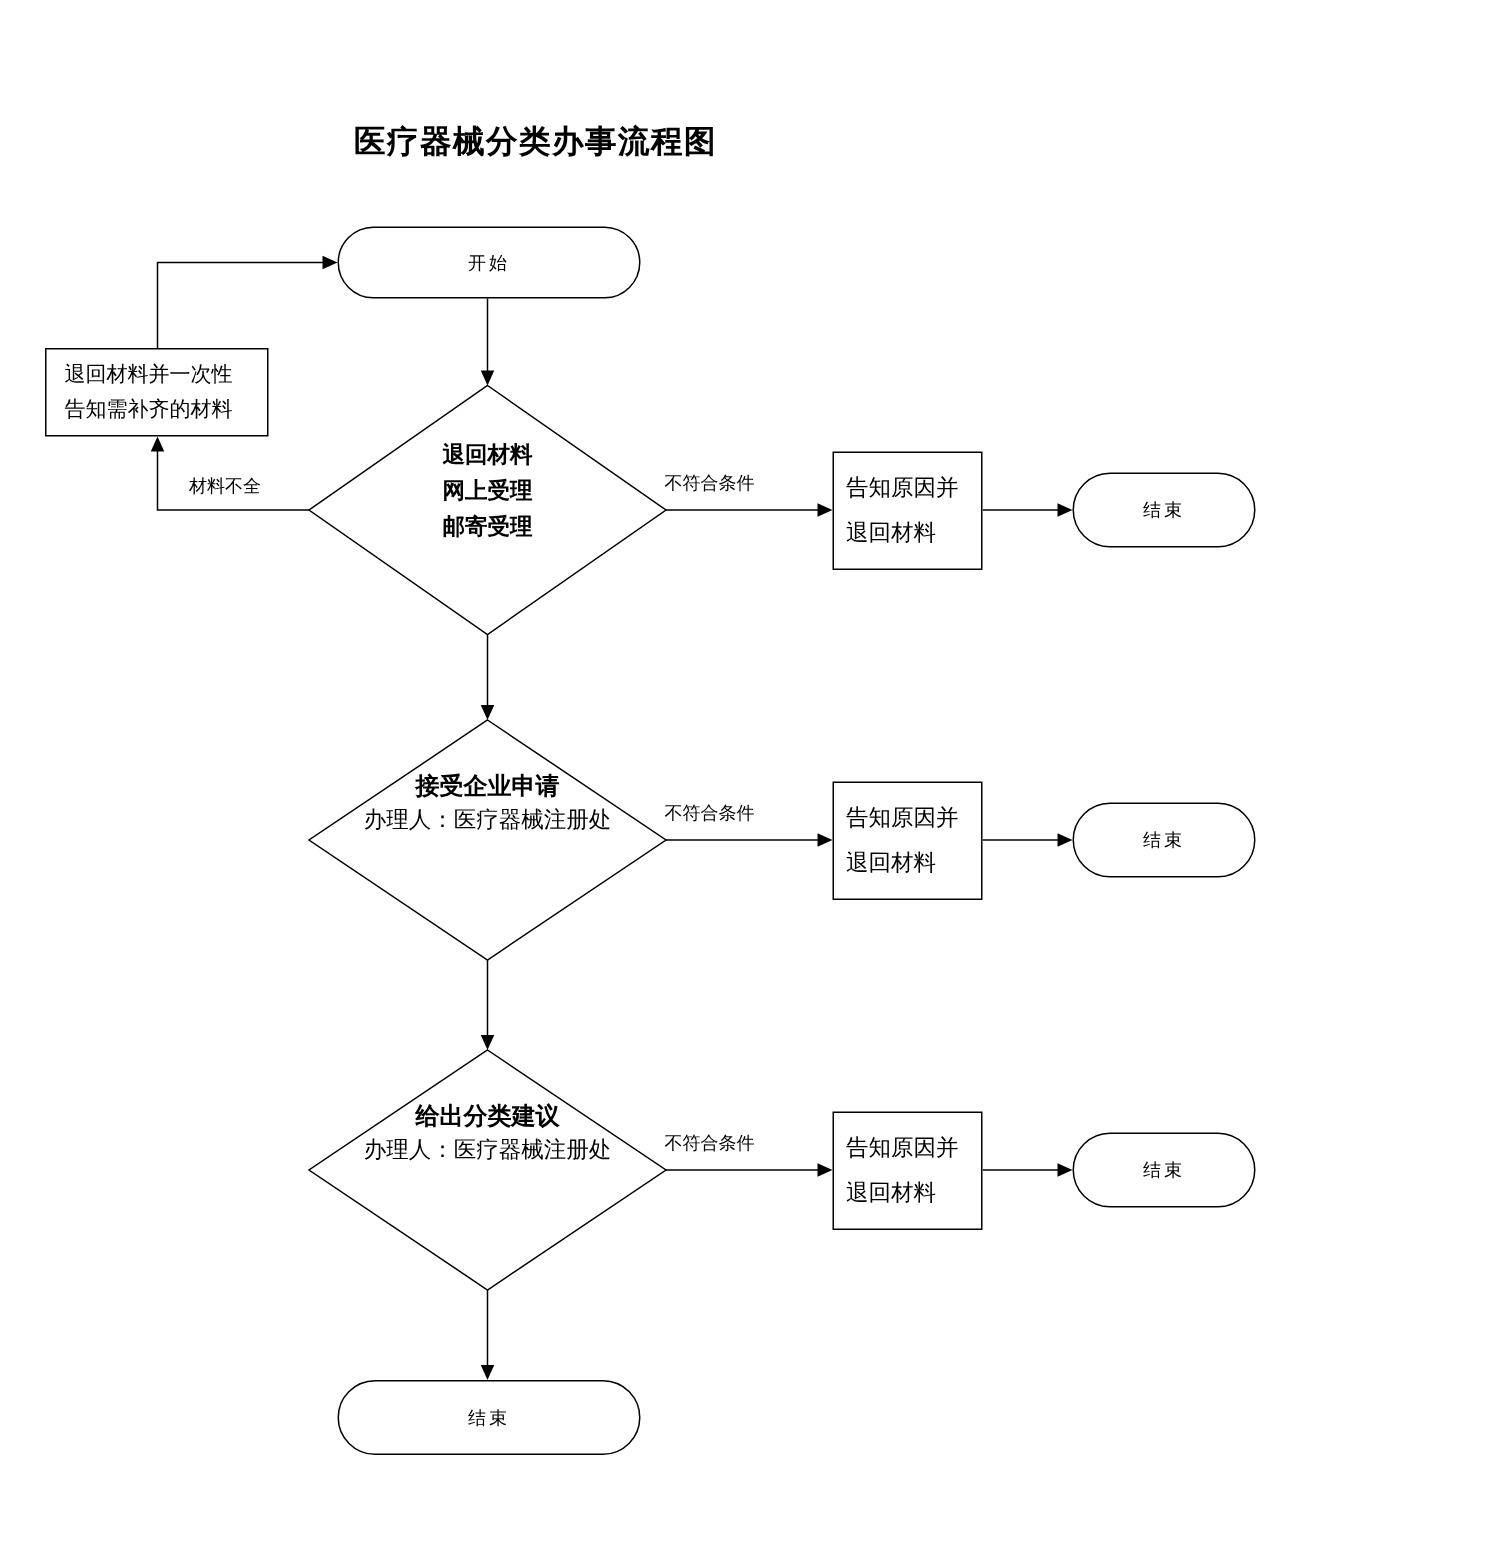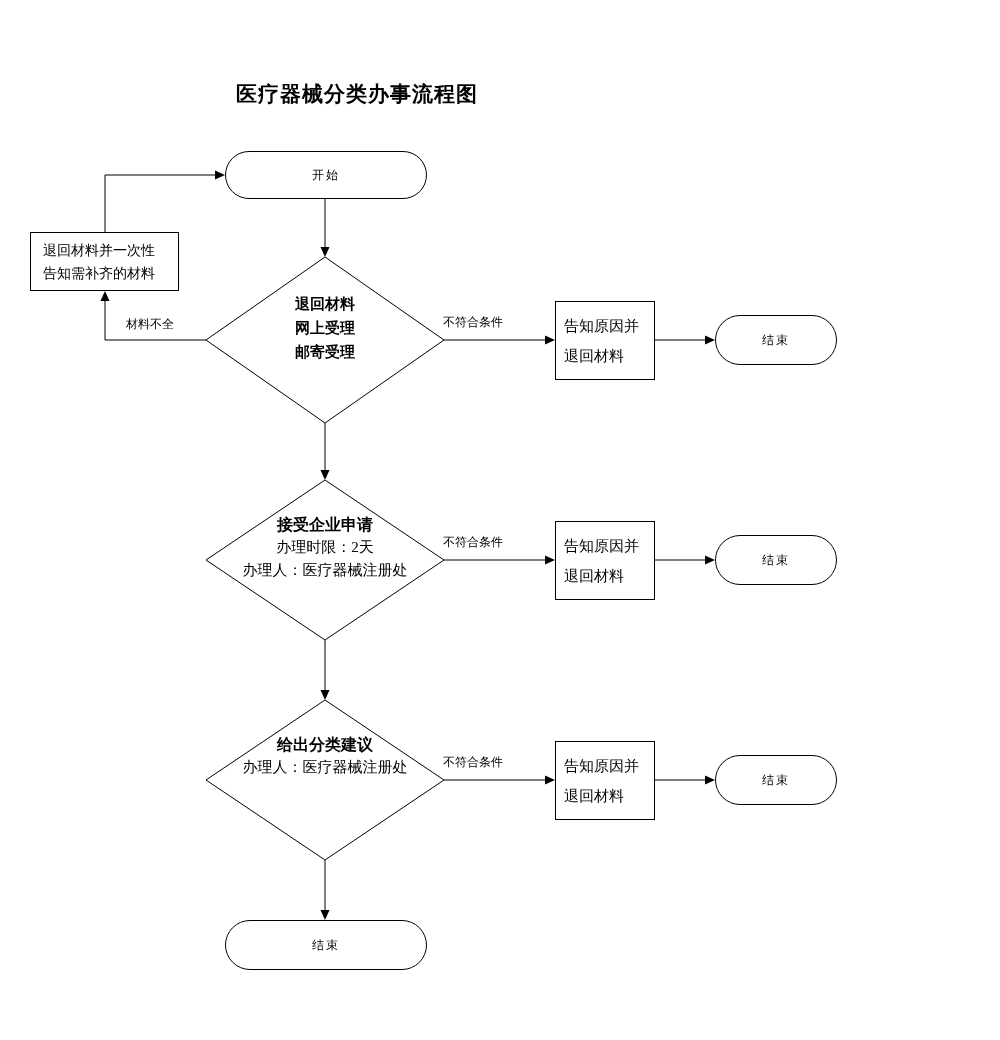--- a/index.html
+++ b/index.html
@@ -104,21 +104,20 @@
   <div class="abs edge-label centered" style="left:110px; top:316px; width:80px;">材料不全</div>
 
   <div class="abs diamond-text all-bold" style="left:206px; top:292px; width:238px;">
     <div>退回材料</div>
     <div>网上受理</div>
     <div>邮寄受理</div>
   </div>
 
   <div class="abs diamond-text" style="left:175px; top:513px; width:300px; line-height:23px;">
     <div class="head">接受企业申请</div>
-    <div>办理时限：2天</div>
     <div>办理人：医疗器械注册处</div>
   </div>
 
   <div class="abs diamond-text" style="left:175px; top:733px; width:300px; line-height:23px;">
     <div class="head">给出分类建议</div>
     <div>办理人：医疗器械注册处</div>
   </div>
 
   <div class="abs edge-label" style="left:443px; top:314px;">不符合条件</div>
   <div class="abs rect" style="left:555px; top:301px; width:100px; height:79px; padding-left:8px; line-height:30px;">

